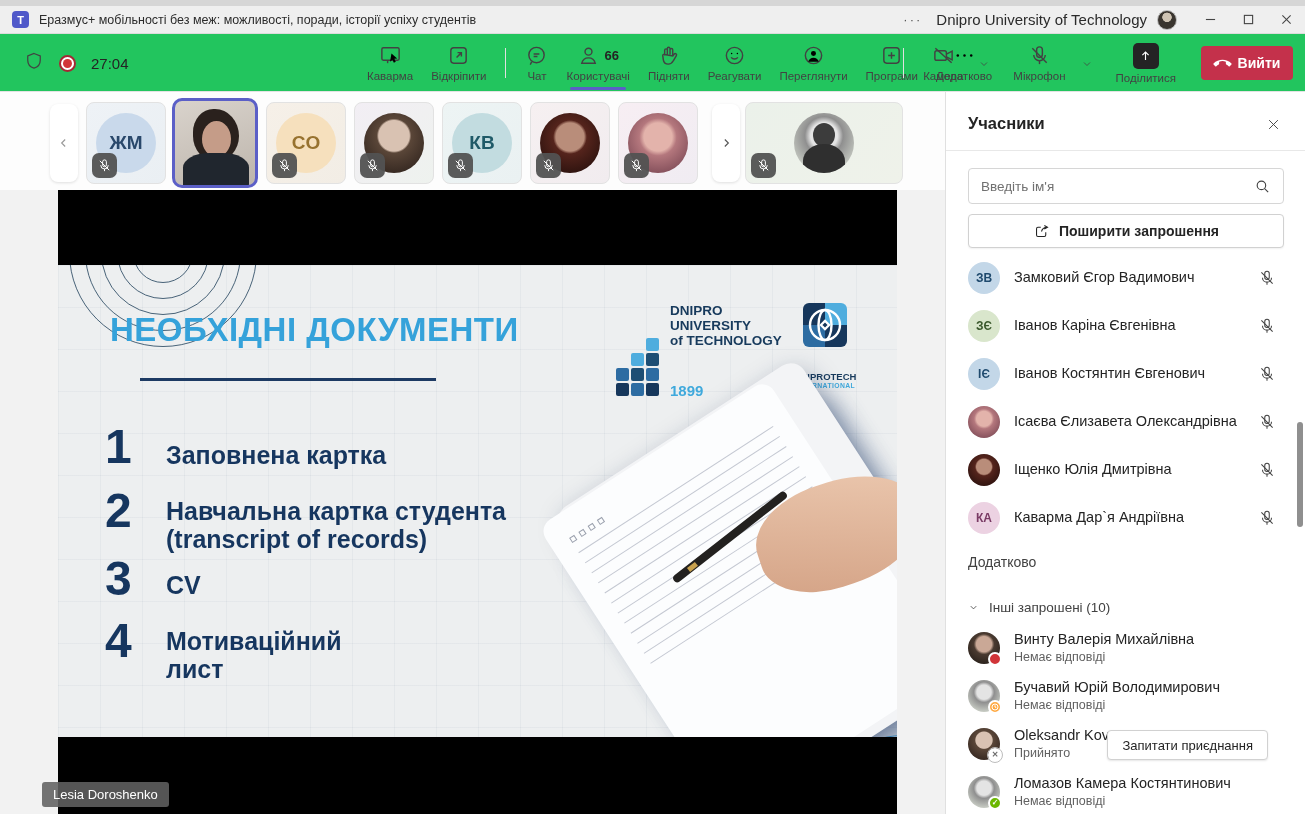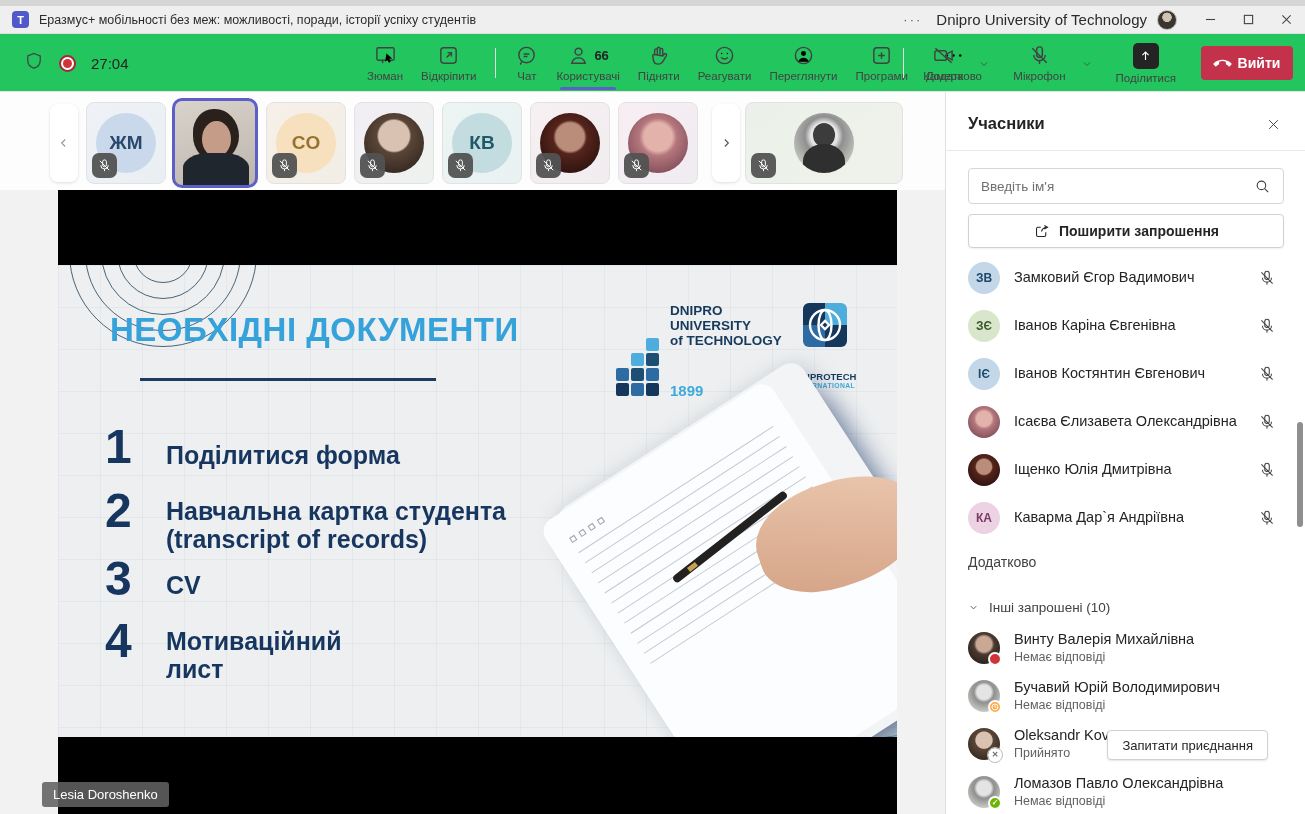--- a/index.html
+++ b/index.html
@@ -260,21 +260,21 @@
           <i></i>
         </span>
       <span class="timer">27:04</span>
     </div>
 
     <div class="tb-center">
       <div class="tb-item">
         <svg>
             <use href="#i-present"></use>
           </svg>
-        <span class="lbl">Зюман</span>
+        <span class="lbl">Каварма</span>
       </div>
       <div class="tb-item">
         <svg>
             <use href="#i-openew"></use>
           </svg>
         <span class="lbl">Відкріпити</span>
       </div>
       <div class="vdiv"></div>
       <div class="tb-item">
         <svg>
@@ -494,21 +494,21 @@
           <circle cx="26" cy="26" r="15" fill="none" stroke="#fff" stroke-width="2.4"></circle>
           <ellipse cx="26" cy="26" rx="6.5" ry="15" fill="none" stroke="#fff" stroke-width="2.4"></ellipse>
           <rect x="22" y="22" width="8" height="8" fill="#fff" transform="rotate(45 26 26)"></rect>
           <rect x="24.2" y="24.2" width="3.6" height="3.6" fill="#16375c" transform="rotate(45 26 26)"></rect>
         </svg>
         <div class="l1">DNIPROTECH</div>
         <div class="l2">INTERNATIONAL</div>
       </div>
 
       <div class="num" style="top:158px">1</div>
-      <div class="item-txt" style="top:176px">Поділитися форма</div>
+      <div class="item-txt" style="top:176px">Заповнена картка</div>
       <div class="num" style="top:222px">2</div>
       <div class="item-txt" style="top:232px;width:362px">Навчальна картка студента (transcript of records)</div>
       <div class="num" style="top:290px">3</div>
       <div class="item-txt" style="top:306px">CV</div>
       <div class="num" style="top:352px">4</div>
       <div class="item-txt" style="top:362px;width:210px">Мотиваційний лист</div>
 
       <div class="ring blue" style="left:760px;top:470px;width:170px;height:170px"></div>
       <div class="ring blue" style="left:735px;top:445px;width:220px;height:220px"></div>
       <div class="ring blue" style="left:710px;top:420px;width:270px;height:270px"></div>
@@ -650,20 +650,20 @@
         <span class="badge" style="background:#fff;border-color:#fff;color:#6e6e6e;outline:1px solid #bdbdbd">✕</span>
       </div>
       <div class="iname">Oleksandr Kovrov</div>
       <div class="istatus">Прийнято</div>
       <div class="req-btn">Запитати приєднання</div>
     </div>
     <div class="irow" style="top:676px">
       <div class="pav ph-d">
         <span class="badge" style="background:#6bb700">✓</span>
       </div>
-      <div class="iname">Ломазов Павло Олександрівна</div>
+      <div class="iname">Ломазов Камера Костянтинович</div>
       <div class="istatus">Немає відповіді</div>
     </div>
 
     <div class="pscroll"></div>
   </div>
 
 </div>
 
 </body></html>

